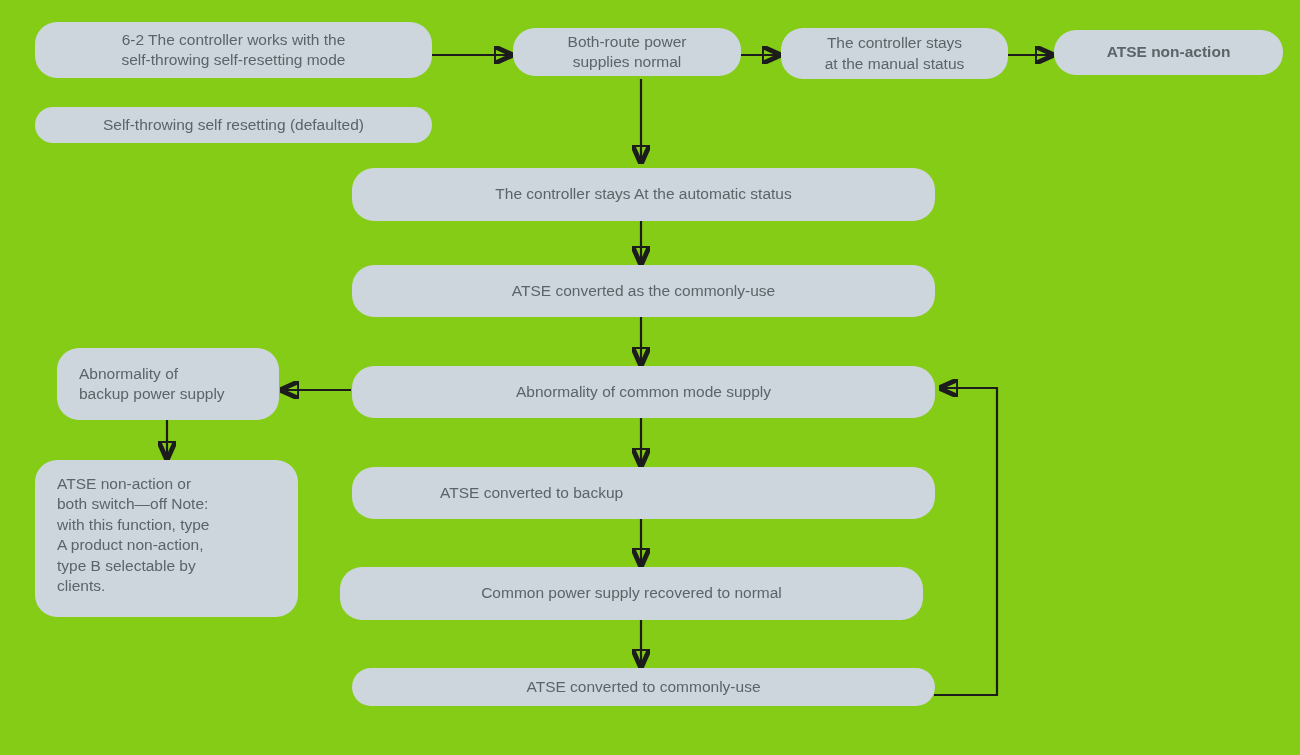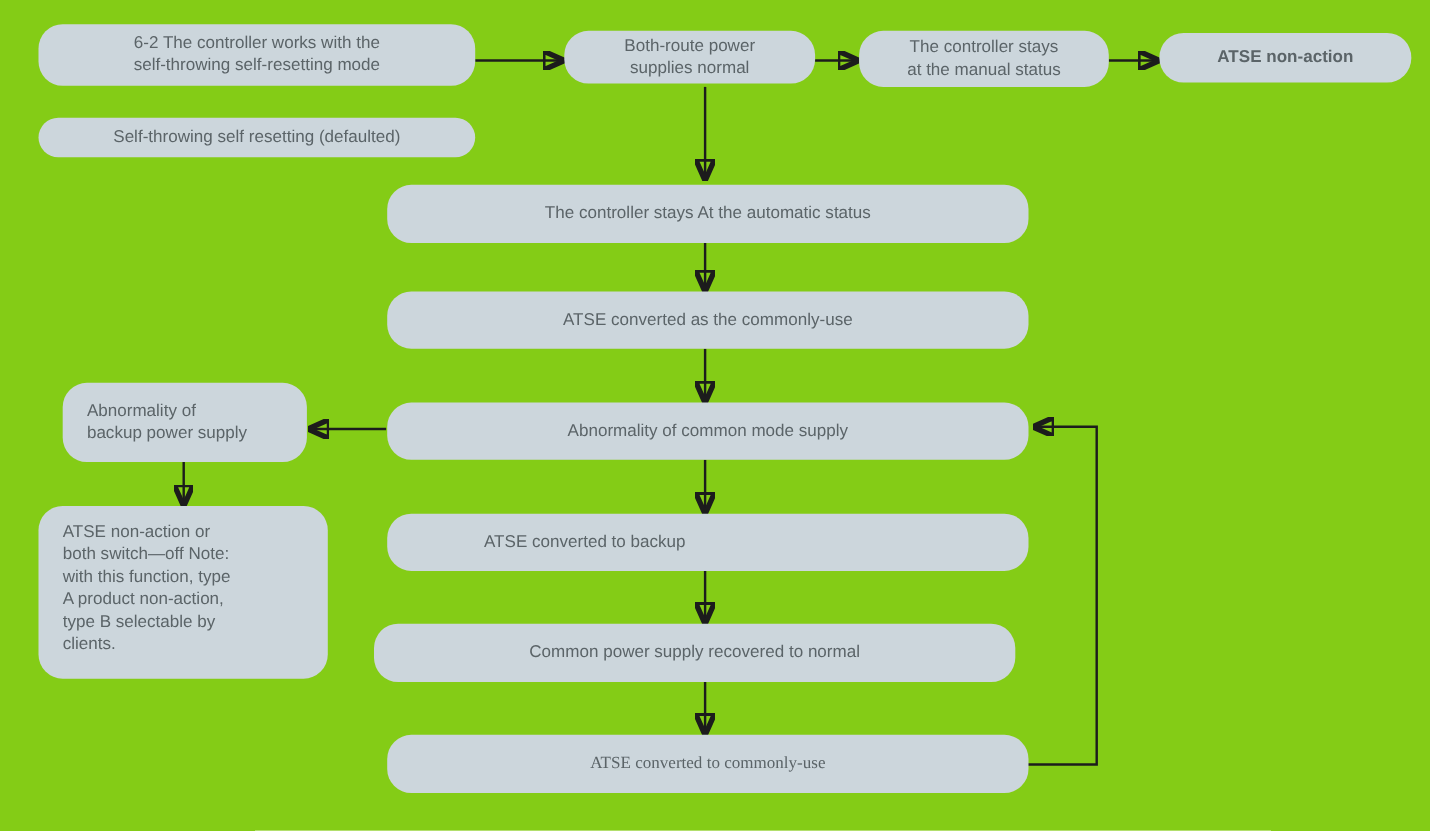--- a/index.html
+++ b/index.html
@@ -150,17 +150,17 @@
   </div>
 
   <div class="node left-text pad-left-lg" style="left:352px; top:467px; width:583px; height:52px; padding-left:60px;">
     <span class="node-label">ATSE converted to backup</span>
   </div>
 
   <div class="node center-text" style="left:340px; top:567px; width:583px; height:53px;">
     <span class="node-label">Common power supply recovered to normal</span>
   </div>
 
-  <div class="node center-text" style="left:352px; top:668px; width:583px; height:53px;font-family:Liberation Serif, serif;">
+  <div class="node center-text" style="left:352px; top:668px; width:583px; height:38px;">
     <span class="node-label">ATSE converted to commonly-use</span>
   </div>
 
 </div>
 
 </body></html>

